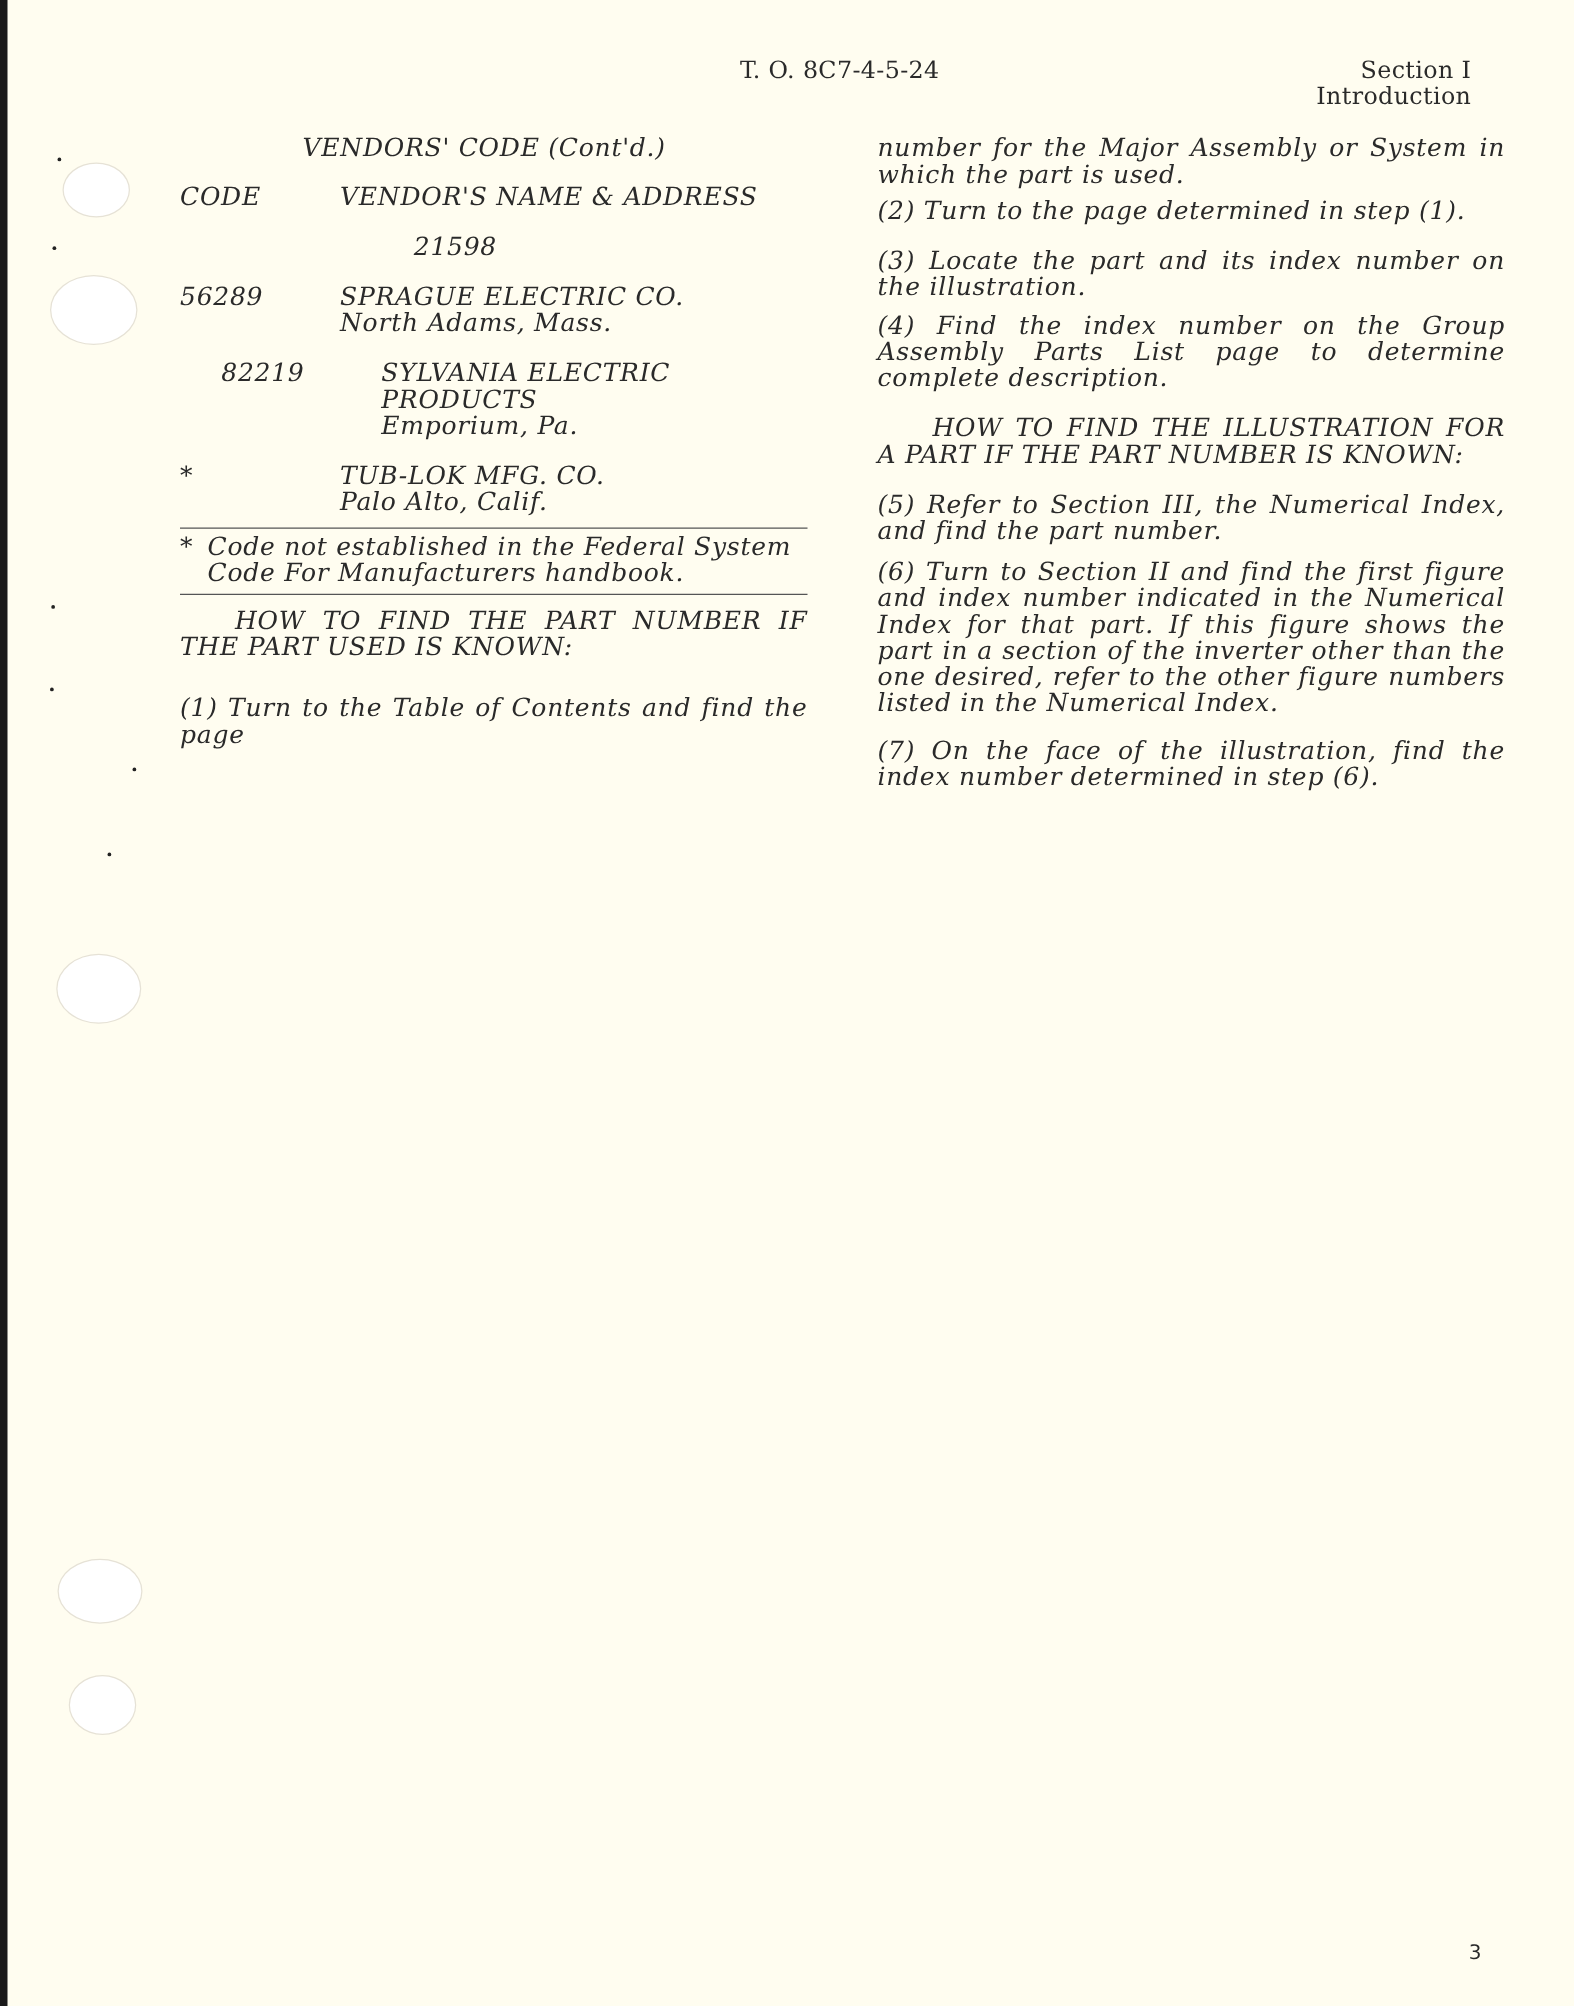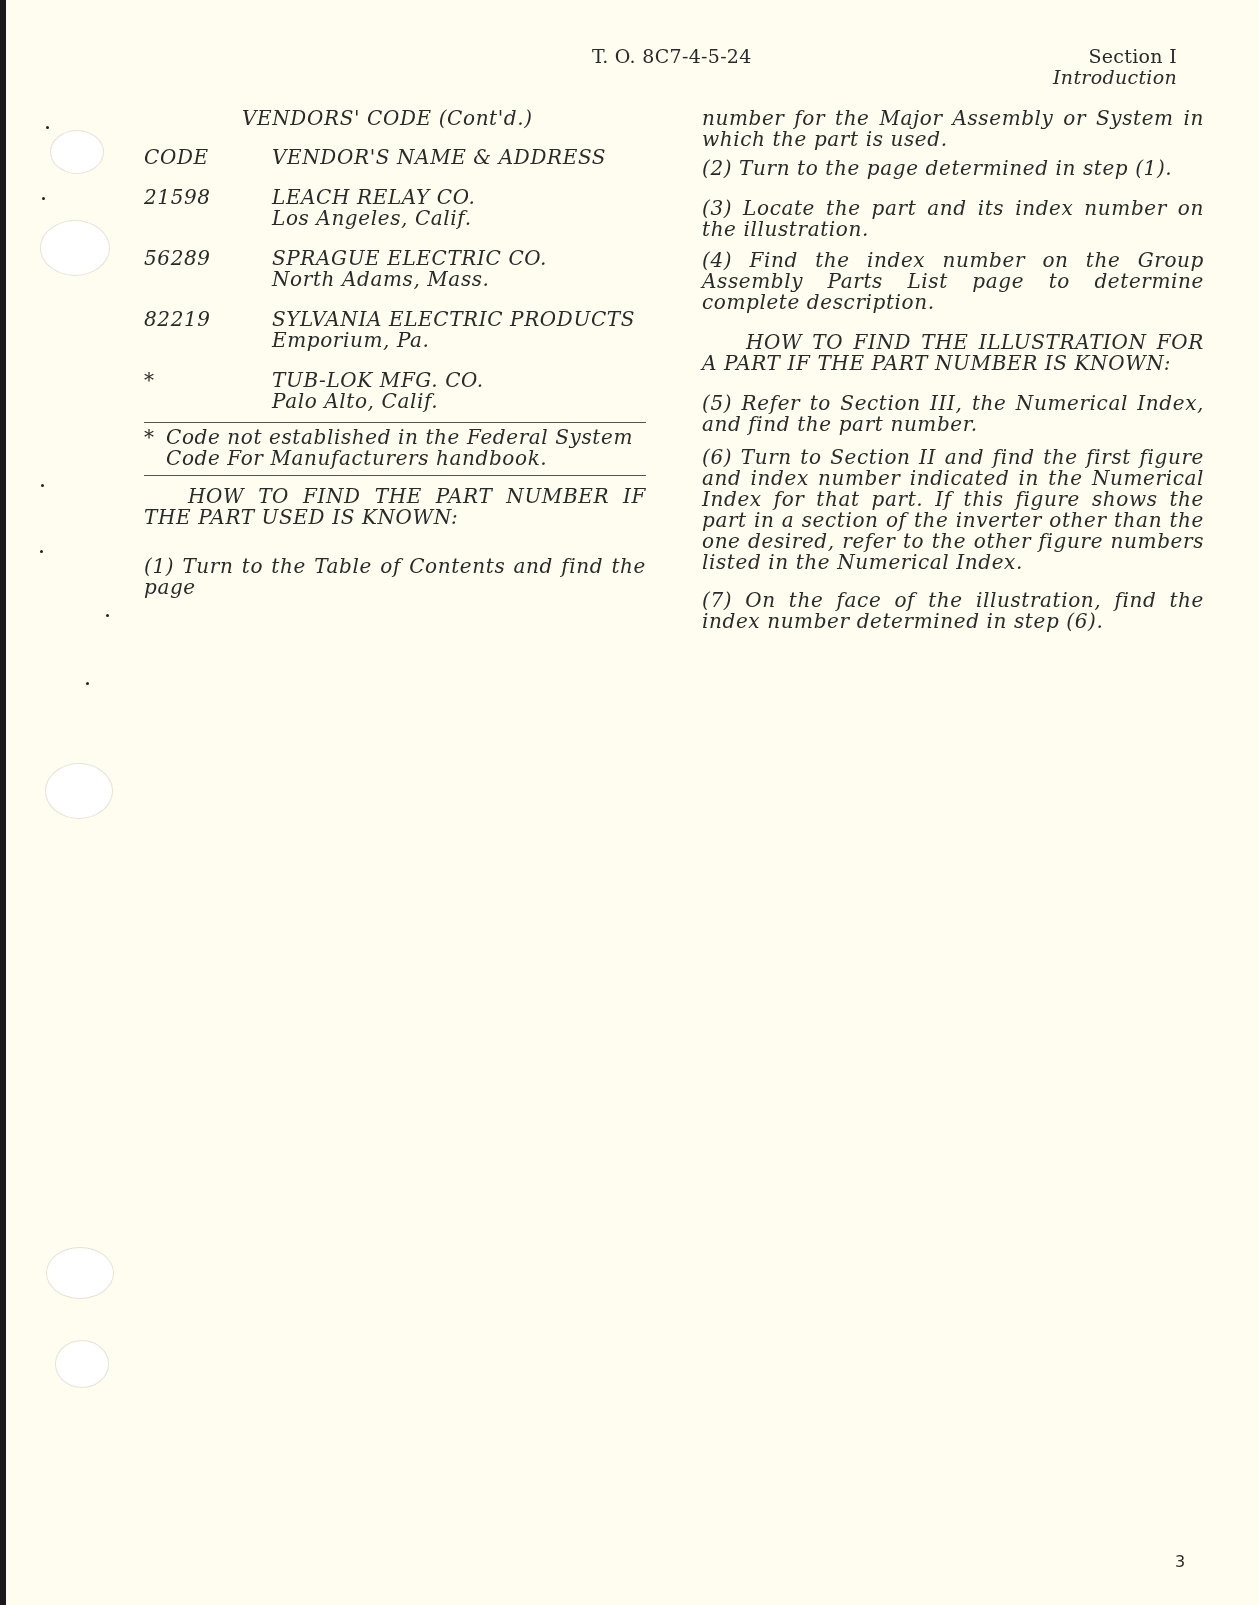--- a/index.html
+++ b/index.html
@@ -45,44 +45,40 @@
 
 <div class="speck" style="left:46px;top:126px;"></div>
 <div class="speck" style="left:42px;top:197px;"></div>
 <div class="speck" style="left:41px;top:484px;"></div>
 <div class="speck" style="left:40px;top:550px;"></div>
 <div class="speck" style="left:106px;top:614px;"></div>
 <div class="speck" style="left:86px;top:682px;"></div>
 
 <div class="hdr" style="left:592px;top:45px;">T. O.  8C7-4-5-24</div>
 <div class="hdr" style="right:82px;top:45px;">Section I</div>
-<div class="hdr" style="right:82px;top:66px;text-align:center;font-style:italic;">Introduction</div>
+<div class="hdr" style="right:82px;top:66px;text-align:center;">Introduction</div>
 
 <div class="col left">
   <div class="title-center">VENDORS' CODE (Cont'd.)</div>
   <div class="vrow" style="margin-top:18px;">
     <div class="vcode">CODE</div>
     <div class="vname">VENDOR'S NAME &amp; ADDRESS</div>
   </div>
 
   <div class="vrow" style="margin-top:19px;">
     <div class="vcode">21598</div>
-    <div class="vname">
-      <div>LEACH RELAY CO.</div>
-      <div>Los Angeles, Calif.</div>
-    </div>
   </div>
   <div class="vrow" style="margin-top:19px;">
     <div class="vcode">56289</div>
     <div class="vname">
       <div>SPRAGUE ELECTRIC CO.</div>
       <div>North Adams, Mass.</div>
     </div>
   </div>
-  <div class="vrow" style="margin-top:19px;">
+  <div class="vrow" style="margin-top:19px;margin-left:33px;">
     <div class="vcode">82219</div>
     <div class="vname">
       <div>SYLVANIA ELECTRIC PRODUCTS</div>
       <div>Emporium, Pa.</div>
     </div>
   </div>
   <div class="vrow" style="margin-top:19px;">
     <div class="vcode">*</div>
     <div class="vname">
       <div>TUB-LOK MFG. CO.</div>

